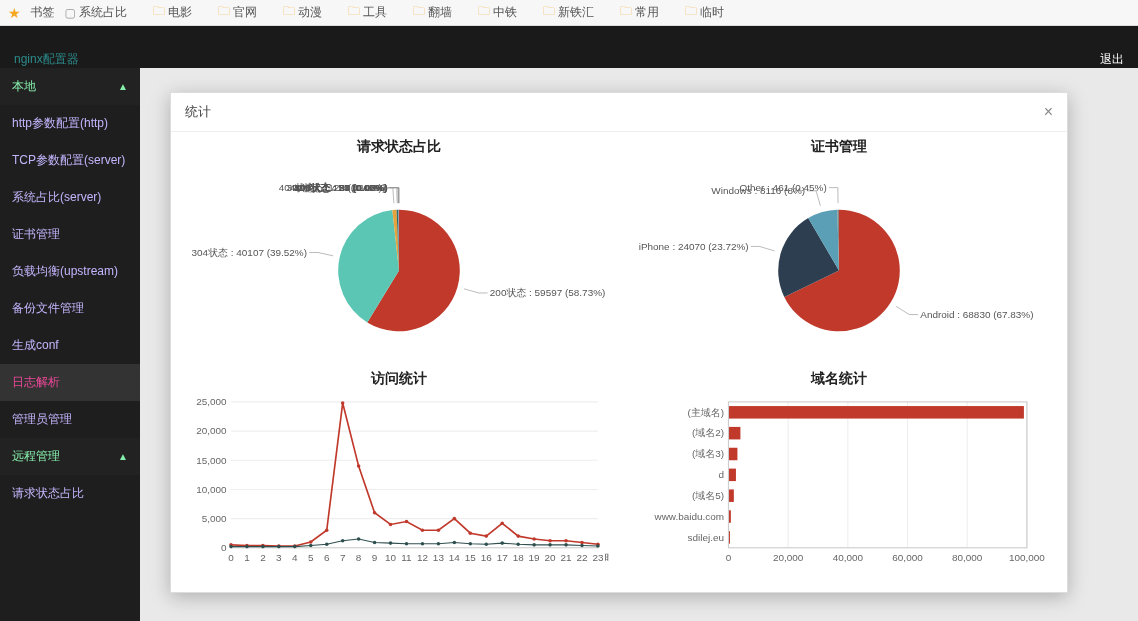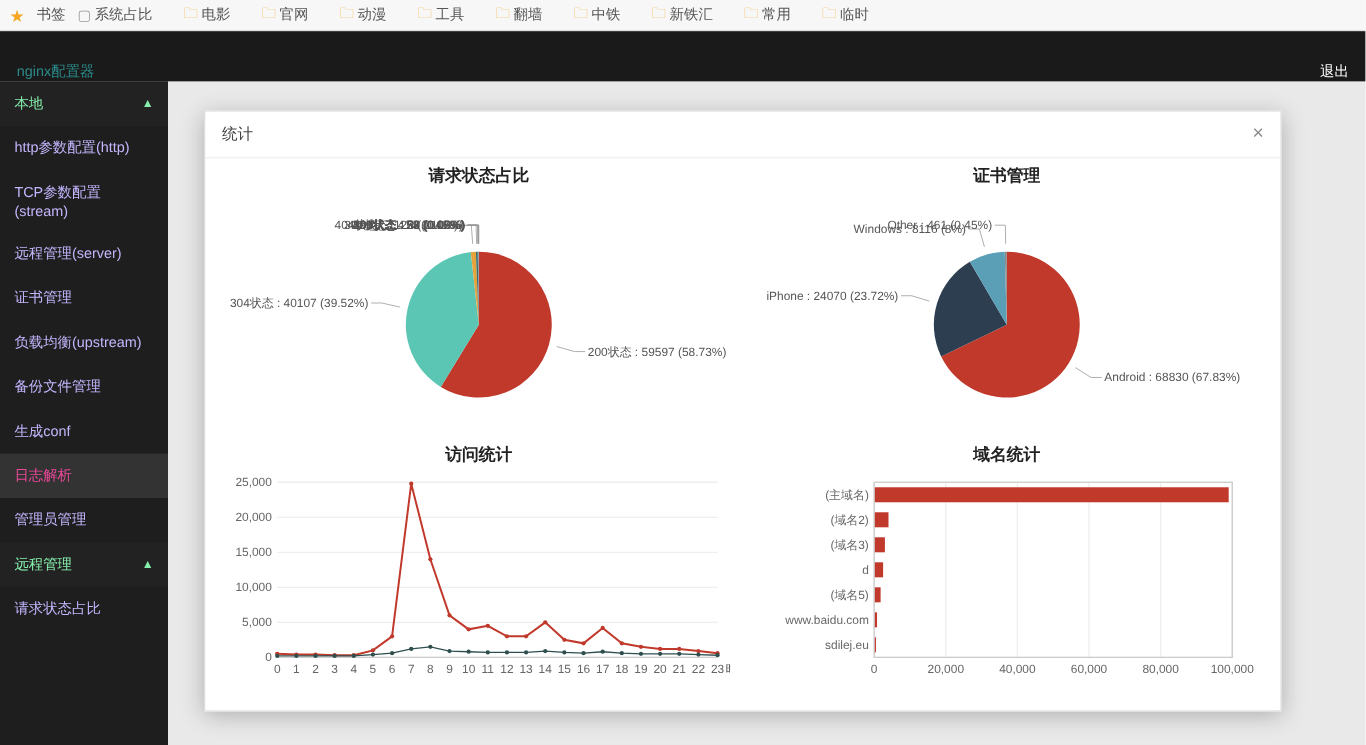--- a/index.html
+++ b/index.html
@@ -155,22 +155,22 @@
 </div>
 
 <div class="layout">
   <div class="sidebar">
     <div class="section-head">
       <span>本地</span>
       <span class="caret">▲</span>
     </div>
     <div id="sb1">
         <div class="item">http参数配置(http)</div>
-        <div class="item">TCP参数配置(stream)</div>
-        <div class="item">远程管理(server)</div>
+        <div class="item">TCP参数配置(server)</div>
+        <div class="item">系统占比(server)</div>
         <div class="item">证书管理</div>
         <div class="item">负载均衡(upstream)</div>
         <div class="item">备份文件管理</div>
         <div class="item">生成conf</div>
         <div class="item active">日志解析</div>
         <div class="item">管理员管理</div>
       </div>
     <div class="section-head">
       <span>远程管理</span>
       <span class="caret">▲</span>

